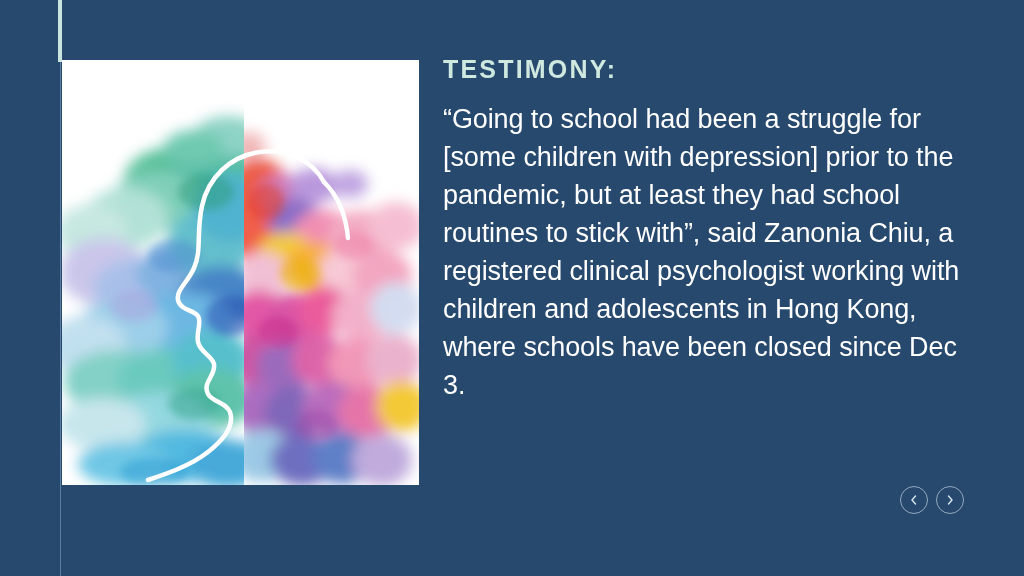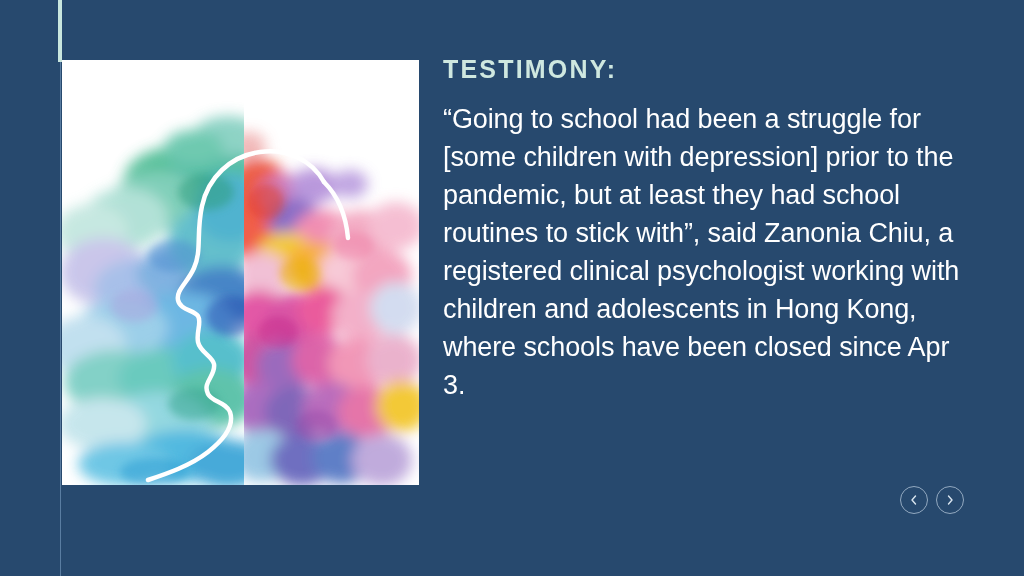--- a/index.html
+++ b/index.html
@@ -222,21 +222,21 @@
                  C 172 364, 164 378, 146 392
                  C 128 406, 104 414, 86 420"></path>
         <path d="M 262 122
                  C 276 136, 284 156, 286 178"></path>
       </g>
     </svg>
   </div>
 
   <div id="text-col">
     <h1 id="heading">TESTIMONY:</h1>
-    <p id="quote">“Going to school had been a struggle for [some children with depression] prior to the pandemic, but at least they had school routines to stick with”, said Zanonia Chiu, a registered clinical psychologist working with children and adolescents in Hong Kong, where schools have been closed since Apr 3.</p>
+    <p id="quote">“Going to school had been a struggle for [some children with depression] prior to the pandemic, but at least they had school routines to stick with”, said Zanonia Chiu, a registered clinical psychologist working with children and adolescents in Hong Kong, where schools have been closed since Dec 3.</p>
   </div>
 
   <div id="nav">
     <div class="nav-btn">
       <span>
         <svg width="12" height="12" viewBox="0 0 12 12">
           <path d="M 7.5 2 L 4 6 L 7.5 10" fill="none" stroke="#dbe6f0" stroke-width="1.4" stroke-linecap="round" stroke-linejoin="round"></path>
         </svg>
       </span>
     </div>

